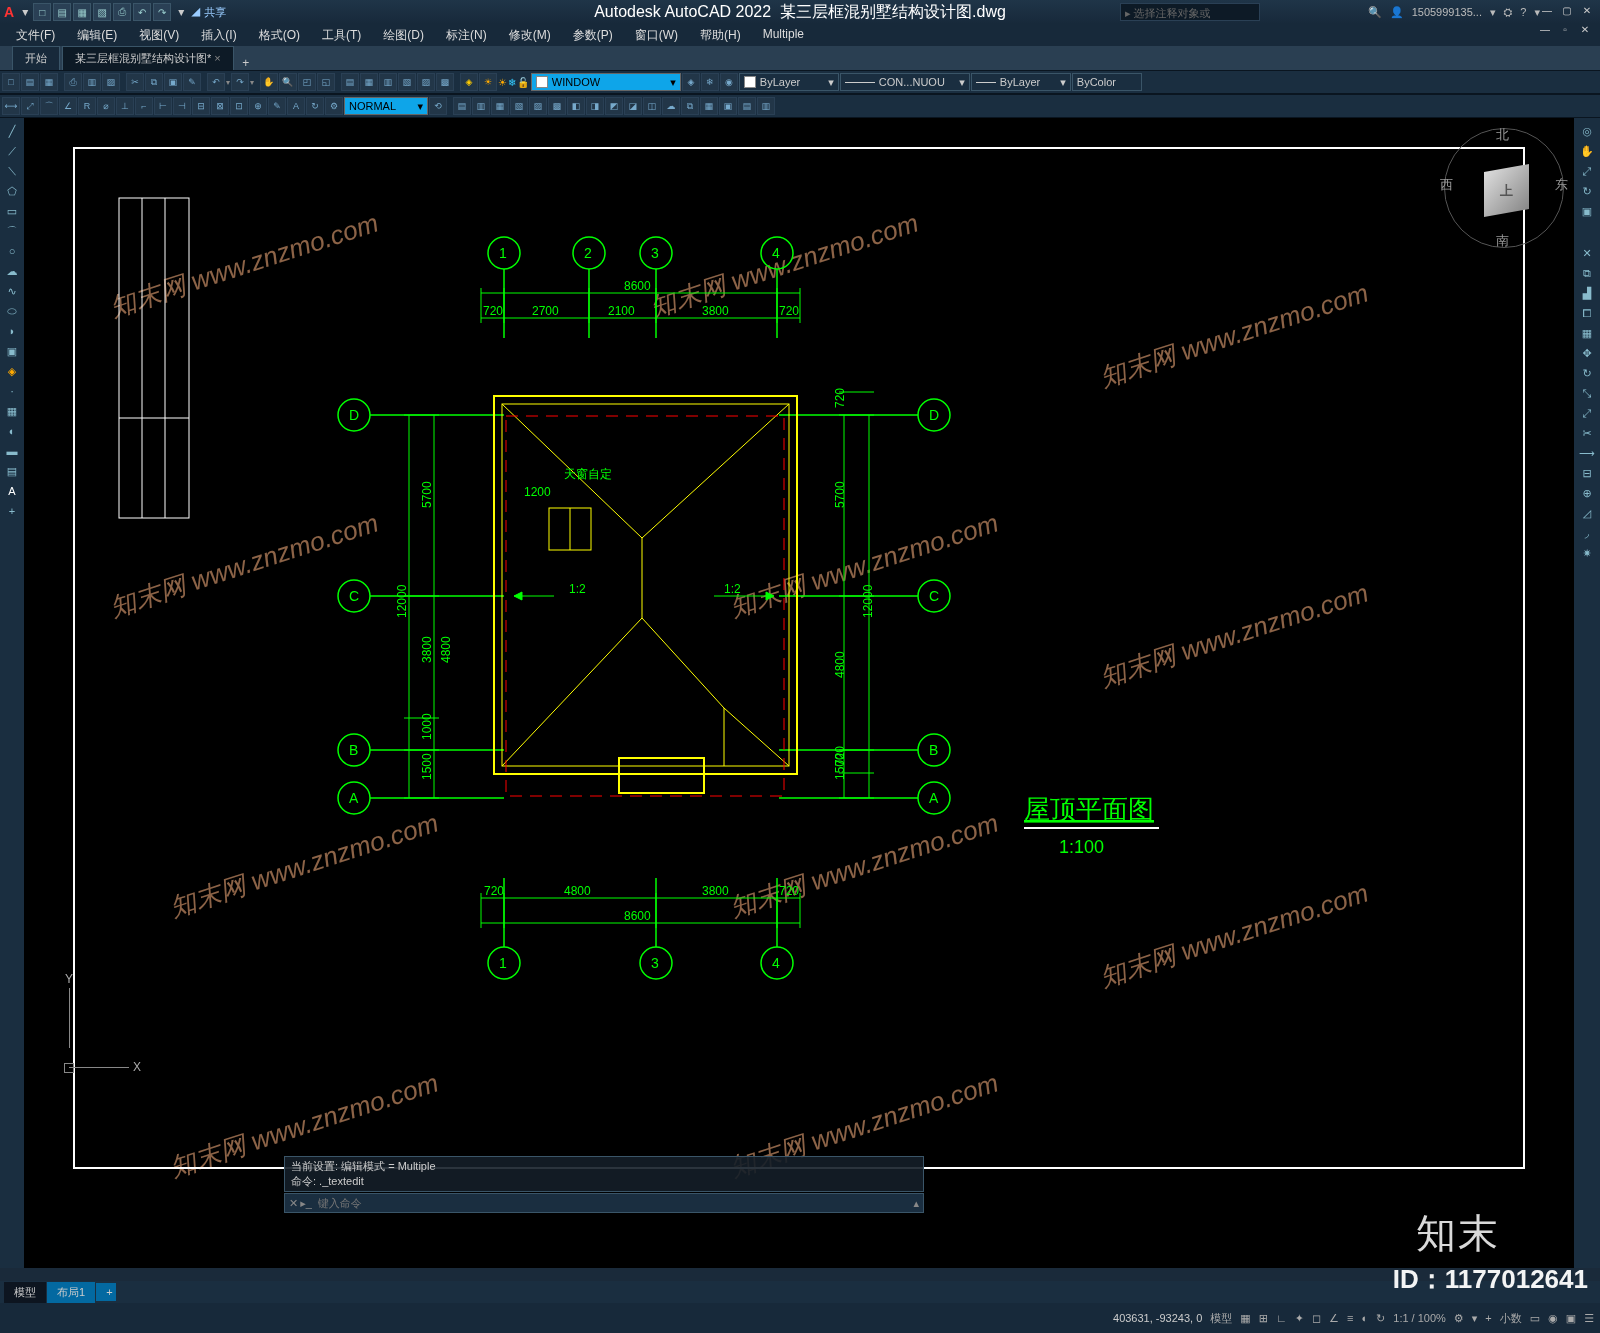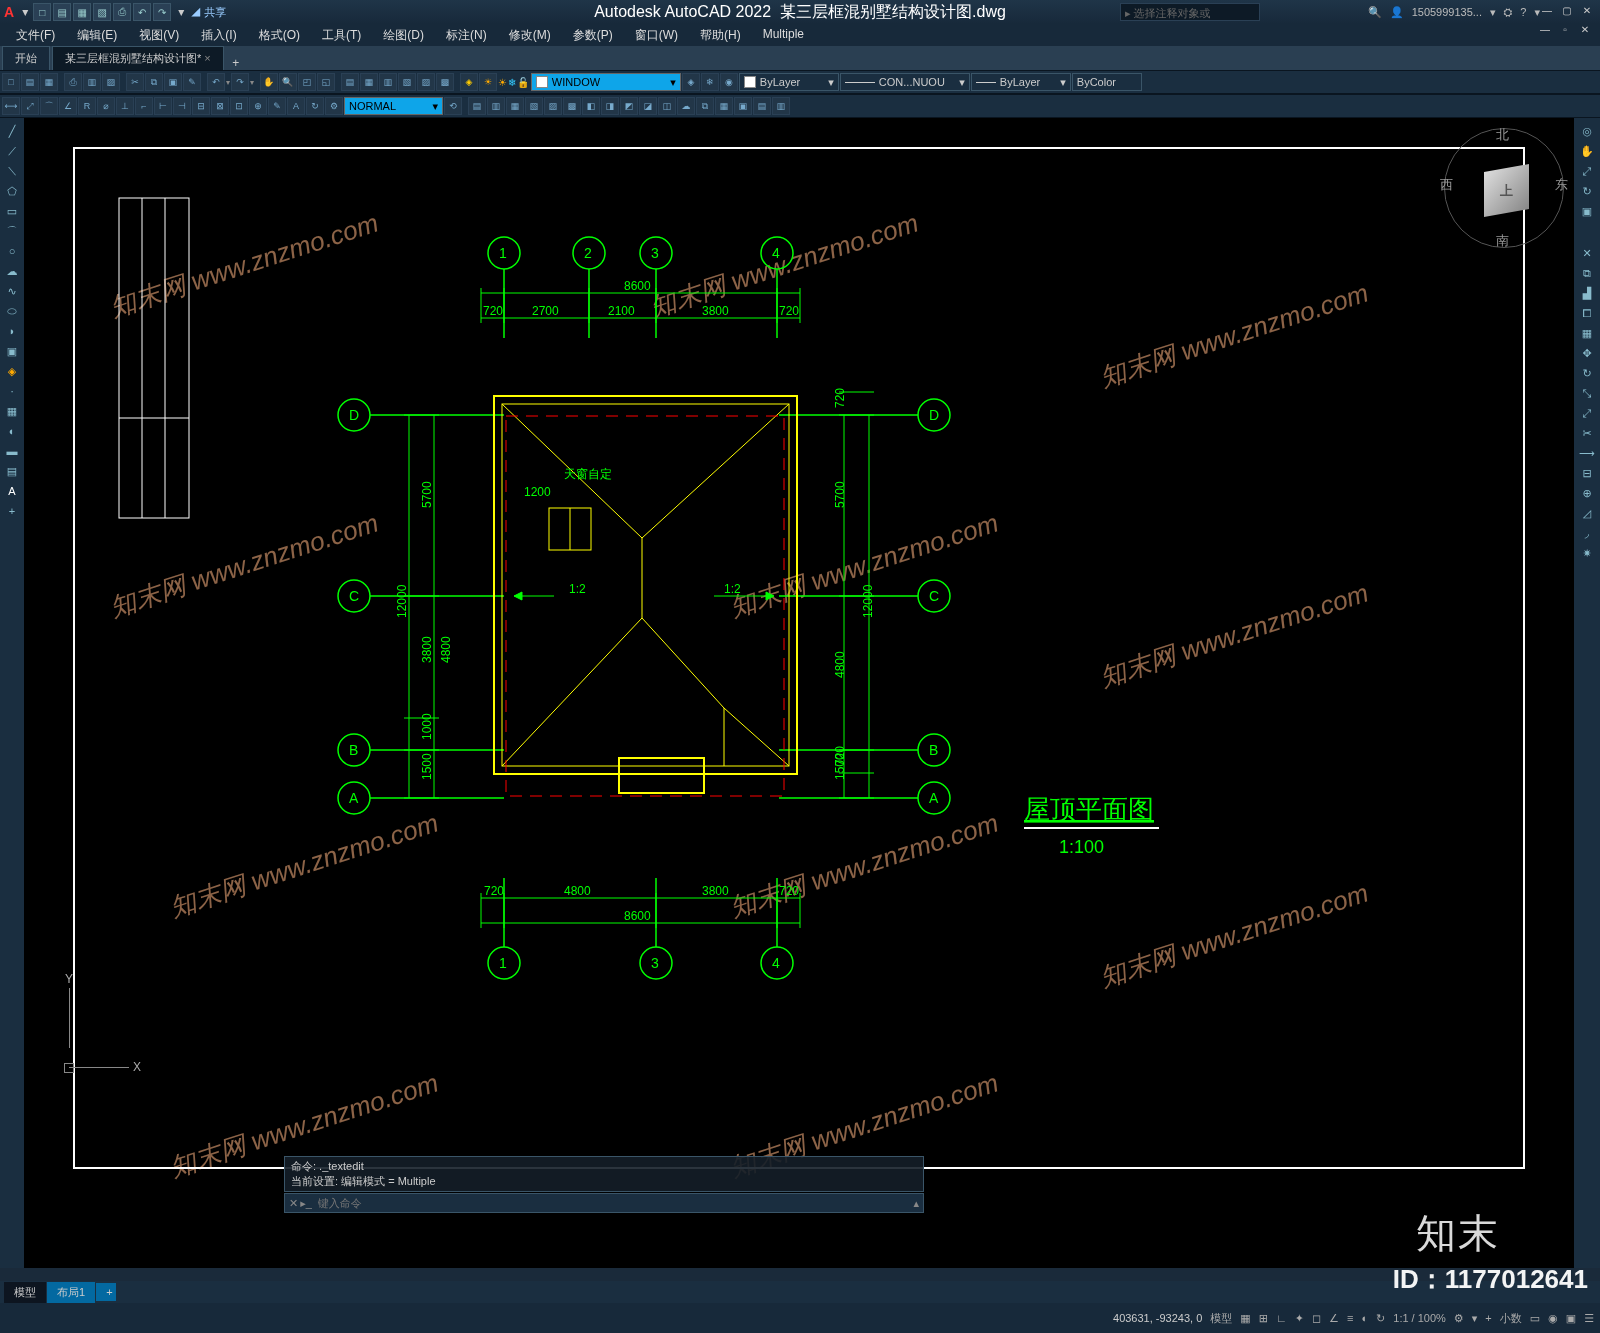--- a/index.html
+++ b/index.html
@@ -7,21 +7,21 @@
 .titlebar{height:24px;background:linear-gradient(#1f3548,#17293a);display:flex;align-items:center;padding:0 4px;position:relative}
 .app-logo{color:#ff3333;font-weight:bold;font-size:14px;margin-right:4px}
 .qat-btn{width:18px;height:18px;margin:0 1px;background:#2a4055;border:1px solid #3a5568;color:#9cc;font-size:10px;display:inline-flex;align-items:center;justify-content:center}
 .title-center{position:absolute;left:50%;transform:translateX(-50%);color:#fff;font-size:16px}
 .search-box{position:absolute;right:340px;background:#0d1a26;border:1px solid #2a4055;height:18px;width:140px;padding:0 4px;color:#666;font-size:11px;line-height:18px}
 .user-area{position:absolute;right:60px;color:#bbb;font-size:11px;display:flex;align-items:center;gap:8px}
 .win-controls{position:absolute;right:4px;display:flex;gap:2px}
 .win-btn{width:18px;height:14px;color:#ccc;text-align:center;font-size:10px}
 .menubar{height:22px;background:#17293a;display:flex;padding:0 6px;gap:2px}
 .menu-item{padding:3px 10px;color:#ddd;font-size:12px}
-.tabbar{height:24px;background:#2a3f52;display:flex;align-items:flex-end;padding-left:2px}
+.tabbar{height:24px;background:#2a3f52;display:flex;align-items:flex-end;padding-left:12px}
 .file-tab{padding:4px 12px;background:#17293a;color:#ccc;font-size:11px;border-top:1px solid #3a5568;border-left:1px solid #3a5568;border-right:1px solid #3a5568;margin-right:2px}
 .file-tab.active{background:#0d1a26}
 .plus-tab{width:20px;text-align:center;color:#ccc}
 .toolbar{height:24px;background:#1a2e40;border-top:1px solid #0a1520;border-bottom:1px solid #0a1520;display:flex;align-items:center;padding:0 2px;gap:1px}
 .tb-btn{width:18px;height:18px;background:#223648;border:1px solid #2a4055;color:#7ac;font-size:9px;display:inline-flex;align-items:center;justify-content:center}
 .tb-sep{width:4px}
 .tb-combo{height:18px;background:#0ea5e9;color:#000;font-size:11px;padding:0 4px;border:1px solid #666;display:inline-flex;align-items:center}
 .tb-combo.dark{background:#1a2e40;color:#ccc;border:1px solid #3a5568}
 .layer-swatch{width:12px;height:12px;border:1px solid #888;margin-right:4px}
 .main-area{position:relative;height:1150px;display:flex}
@@ -196,21 +196,21 @@
   <span class="tb-btn">⊢</span>
   <span class="tb-btn">⊣</span>
   <span class="tb-btn">⊟</span>
   <span class="tb-btn">⊠</span>
   <span class="tb-btn">⊡</span>
   <span class="tb-btn">⊕</span>
   <span class="tb-btn">✎</span>
   <span class="tb-btn">A</span>
   <span class="tb-btn">↻</span>
   <span class="tb-btn">⚙</span>
-  <div class="tb-combo" style="width:99px">
+  <div class="tb-combo" style="width:84px">
       <span>NORMAL</span>
       <span style="margin-left:auto">▾</span>
     </div>
   <span class="tb-btn">⟲</span>
   <span class="tb-sep"></span>
   <span class="tb-btn">▤</span>
   <span class="tb-btn">▥</span>
   <span class="tb-btn">▦</span>
   <span class="tb-btn">▧</span>
   <span class="tb-btn">▨</span>
@@ -443,22 +443,22 @@
     <div class="ucs">
       <div class="ucs-line ucs-y"></div>
       <div class="ucs-line ucs-x"></div>
       <div class="ucs-label" style="left:-4px;top:-16px">Y</div>
       <div class="ucs-label" style="left:64px;bottom:-6px">X</div>
       <div style="position:absolute;left:-5px;bottom:-5px;width:10px;height:10px;border:1px solid #888"></div>
     </div>
 
     <div class="cmdline">
       <div class="cmd-hist">
+        <div>当前设置: 编辑模式 = Multiple</div>
         <div>命令: ._textedit</div>
-        <div>当前设置: 编辑模式 = Multiple</div>
       </div>
       <div class="cmd-input">
         <span style="color:#888;margin-right:2px">✕</span>
         <span style="color:#888;margin-right:6px">▸_</span>
         <input placeholder="键入命令" style="">
         <span style="color:#888">▴</span>
       </div>
     </div>
   </div>
 

